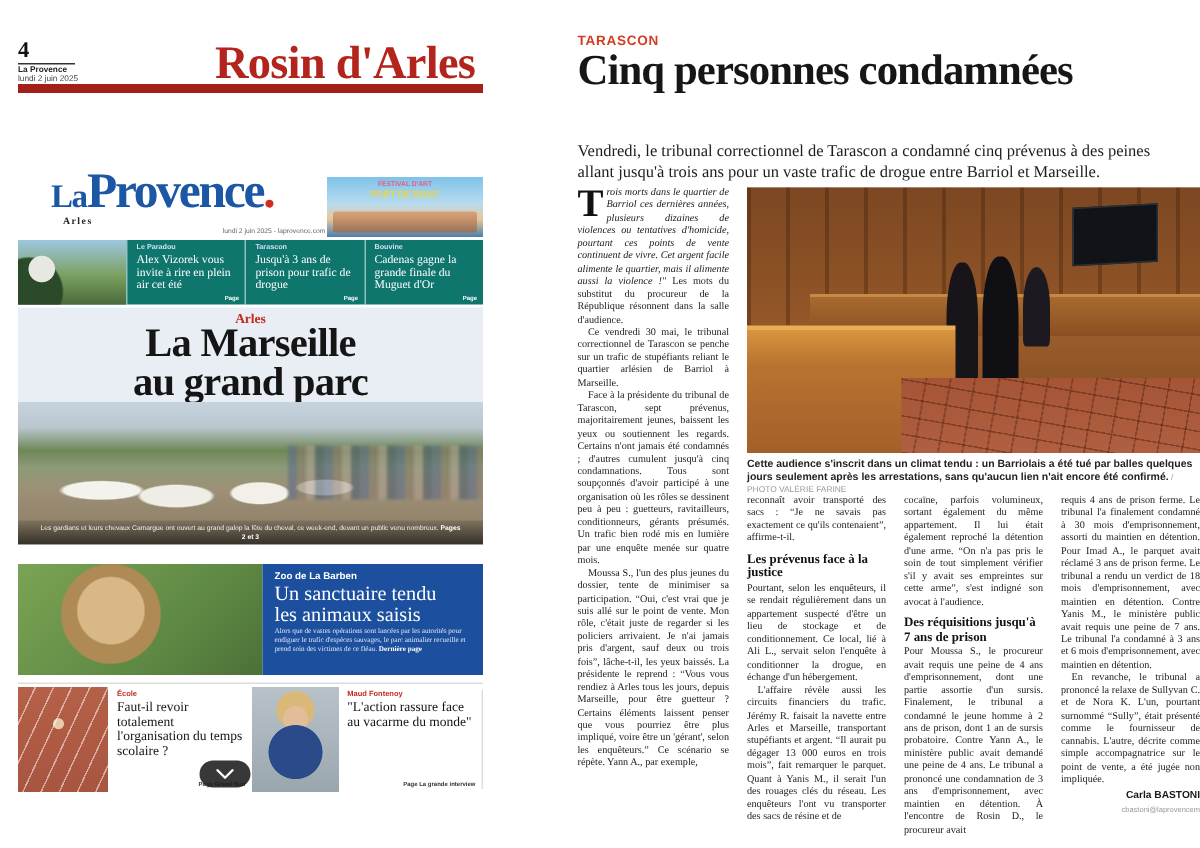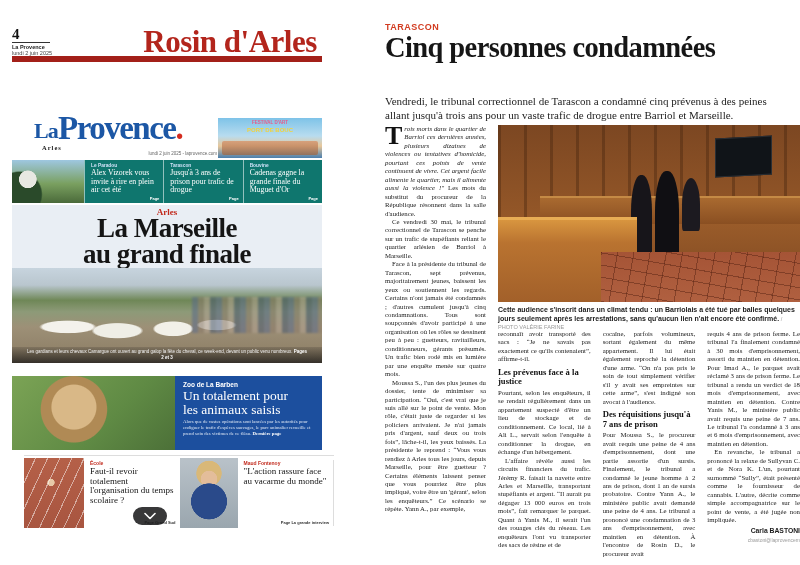--- a/index.html
+++ b/index.html
@@ -57,21 +57,21 @@
   .fp-zoo-photo { width:163px; height:74px; flex:none; background:
       radial-gradient(circle at 38% 42%, #d9b887 0 20%, transparent 21%),
       radial-gradient(circle at 38% 45%, #b08a55 0 30%, transparent 31%),
       linear-gradient(135deg,#7ba355 0%, #5f8a44 60%, #4c7038 100%);}
   .fp-zoo-box { flex:1; background:#1c4f9e; color:#fff; padding:5px 8px; }
   .fp-zoo-label { font-size:6.5px; font-weight:bold; font-family:"Liberation Sans",sans-serif; margin-bottom:1px;}
   .fp-zoo-title { font-size:13.5px; line-height:13.5px; margin-bottom:3px;}
   .fp-zoo-body { font-size:4.8px; line-height:5.8px; color:#dfe8f5;}
   .fp-zoo-body b { color:#fff; }
 
-  .fp-bottom { left:12px; top:337px; width:310px; height:73px; display:flex; border-top:1px solid #ddd; padding-top:2px;}
+  .fp-bottom { left:0; top:337px; width:310px; height:73px; display:flex; border-top:1px solid #ddd; padding-top:2px;}
   .fb-photo1 { width:60px; height:70px; flex:none; background:
       repeating-linear-gradient(115deg, transparent 0 10px, rgba(255,255,255,.5) 10px 11px),
       radial-gradient(circle at 45% 35%, #e8c9a8 0 6%, transparent 7%),
       linear-gradient(180deg,#b56048 0%, #a85540 100%);}
   .fb-photo2 { width:58px; height:70px; flex:none; background:
       radial-gradient(circle at 50% 62%, #2a4a8a 0 34%, transparent 35%),
       radial-gradient(circle at 50% 30%, #e3bd9a 0 14%, transparent 15%),
       radial-gradient(circle at 50% 22%, #d9b878 0 20%, transparent 21%),
       linear-gradient(180deg,#b9c2c9 0%, #9aa6ae 100%);}
   .fb-text { flex:1; padding:2px 5px 0 6px; position:relative; }
@@ -159,35 +159,35 @@
       <div class="teaser-label">Bouvine</div>
       <div class="teaser-title">Cadenas gagne la grande finale du Muguet d'Or</div>
       <div class="teaser-page">Page</div>
     </div>
   </div>
 
   <div class="fp fp-lead-band"></div>
   <div class="fp fp-lead-kicker">Arles</div>
   <div class="fp fp-lead-h1">
     <span>La Marseille</span><br>
-    <span>au grand finale</span>
+    <span>au grand parc</span>
   </div>
   <div class="fp fp-photo-horses">
     <div class="fp-photo-crowd"></div>
     <div class="fp-caption">
       <span>Les gardians et leurs chevaux Camargue ont ouvert au grand galop la fête du cheval, ce week-end, devant un public venu nombreux.</span> <b>Pages 2 et 3</b>
     </div>
   </div>
 
   <div class="fp fp-zoo">
     <div class="fp-zoo-photo"></div>
     <div class="fp-zoo-box">
       <div class="fp-zoo-label">Zoo de La Barben</div>
       <div class="fp-zoo-title">
-        <span>Un totalement pour</span><br>
+        <span>Un sanctuaire tendu</span><br>
         <span>les animaux saisis</span>
       </div>
       <div class="fp-zoo-body">
         <span>Alors que de vastes opérations sont lancées par les autorités pour endiguer le trafic d'espèces sauvages, le parc animalier recueille et prend soin des victimes de ce fléau. </span><b>Dernière page</b>
       </div>
     </div>
   </div>
 
   <div class="fp fp-bottom">
     <div class="fb-photo1"></div>

